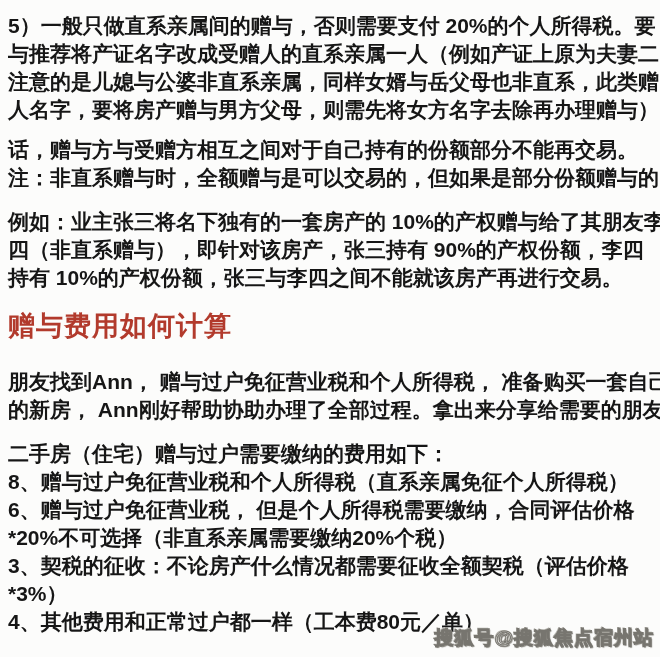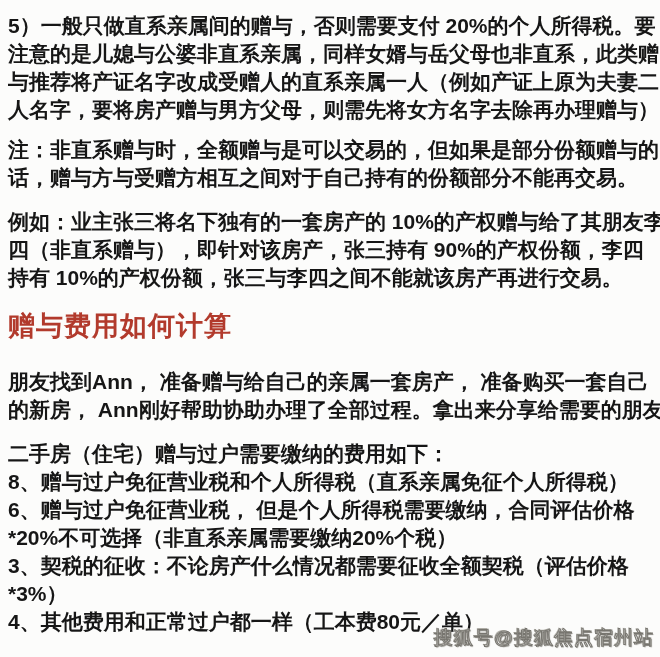--- a/index.html
+++ b/index.html
@@ -36,54 +36,54 @@
     font-size: 27px;
     line-height: 32px;
     font-weight: 800;
     letter-spacing: 1px;
   }
   .watermark {
     position: absolute;
     right: 6px;
     bottom: 6px;
     font-size: 19px;
-    font-weight: 400;
+    font-weight: 700;
     letter-spacing: 1px;
     color: #f2f1ee;
     -webkit-text-stroke: 1px #77756f;
     text-shadow: 1px 1px 1px #8a8881, -1px -1px 0 #b5b3ac;
   }
 </style>
 </head>
 <body>
 
 <div class="page">
 
   <div class="para">
     <div class="line">5）一般只做直系亲属间的赠与，否则需要支付 20%的个人所得税。要</div>
+    <div class="line">与推荐将产证名字改成受赠人的直系亲属一人（例如产证上原为夫妻二</div>
     <div class="line">注意的是儿媳与公婆非直系亲属，同样女婿与岳父母也非直系，此类赠</div>
-    <div class="line">与推荐将产证名字改成受赠人的直系亲属一人（例如产证上原为夫妻二</div>
     <div class="line">人名字，要将房产赠与男方父母，则需先将女方名字去除再办理赠与）。</div>
   </div>
 
   <div class="para gap-lg">
+    <div class="line">话，赠与方与受赠方相互之间对于自己持有的份额部分不能再交易。</div>
     <div class="line">注：非直系赠与时，全额赠与是可以交易的，但如果是部分份额赠与的</div>
-    <div class="line">话，赠与方与受赠方相互之间对于自己持有的份额部分不能再交易。</div>
   </div>
 
   <div class="para">
     <div class="line">例如：业主张三将名下独有的一套房产的 10%的产权赠与给了其朋友李</div>
     <div class="line">四（非直系赠与），即针对该房产，张三持有 90%的产权份额，李四</div>
     <div class="line">持有 10%的产权份额，张三与李四之间不能就该房产再进行交易。</div>
   </div>
 
   <h1 class="heading">赠与费用如何计算</h1>
 
   <div class="para gap-lg">
-    <div class="line">朋友找到Ann， 准备赠与给自己的亲属一套房产， 准备购买一套自己</div>
+    <div class="line">朋友找到Ann， 赠与过户免征营业税和个人所得税， 准备购买一套自己</div>
     <div class="line">的新房， Ann刚好帮助协助办理了全部过程。拿出来分享给需要的朋友。</div>
   </div>
 
   <div class="para">
     <div class="line">二手房（住宅）赠与过户需要缴纳的费用如下：</div>
     <div class="line">8、赠与过户免征营业税和个人所得税（直系亲属免征个人所得税）</div>
     <div class="line">6、赠与过户免征营业税， 但是个人所得税需要缴纳，合同评估价格</div>
     <div class="line">*20%不可选择（非直系亲属需要缴纳20%个税）</div>
     <div class="line">3、契税的征收：不论房产什么情况都需要征收全额契税（评估价格</div>
     <div class="line">*3%）</div>

